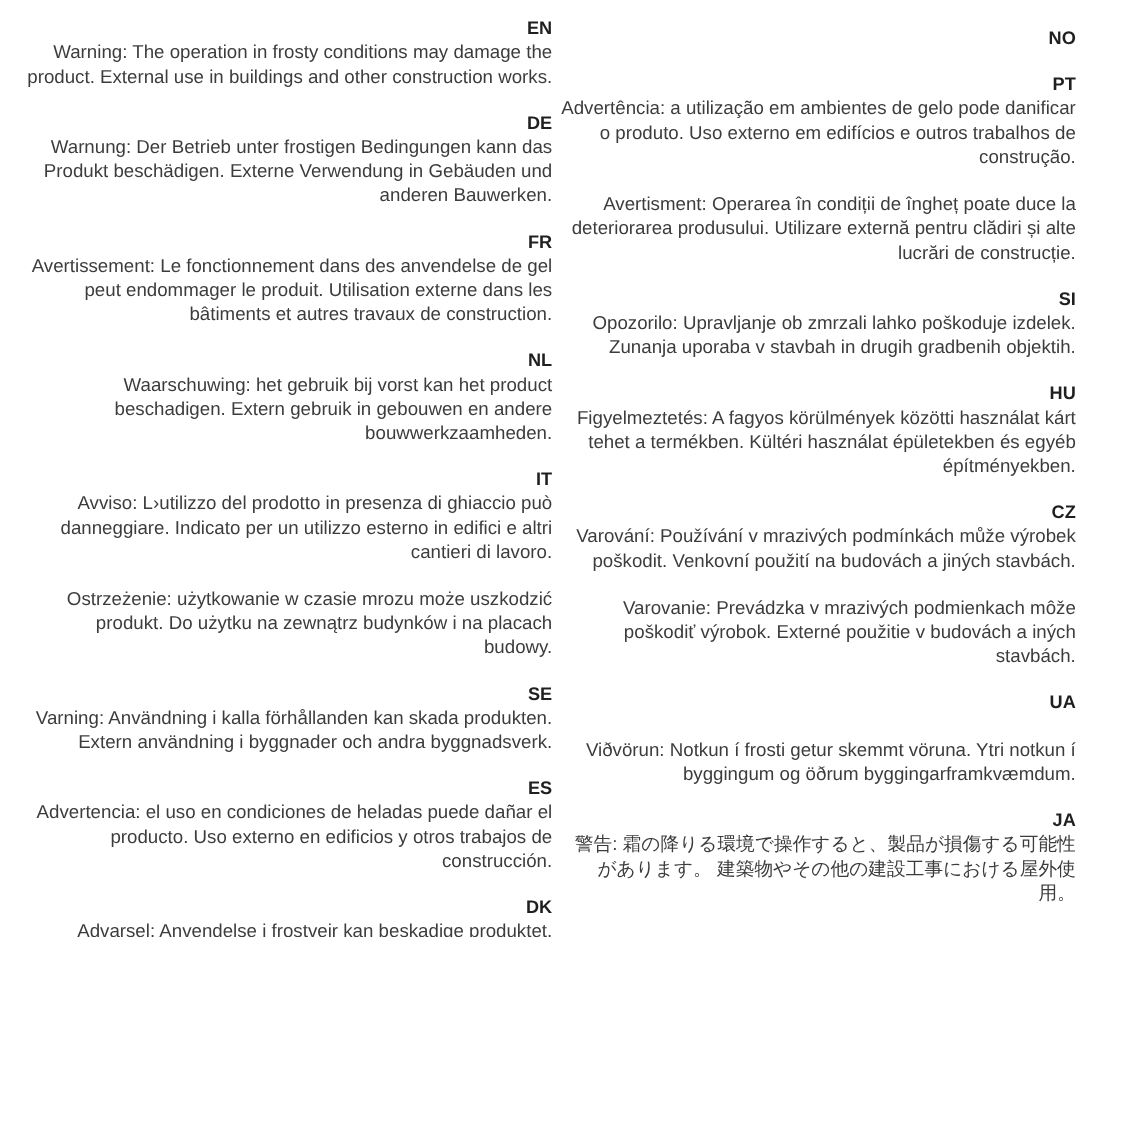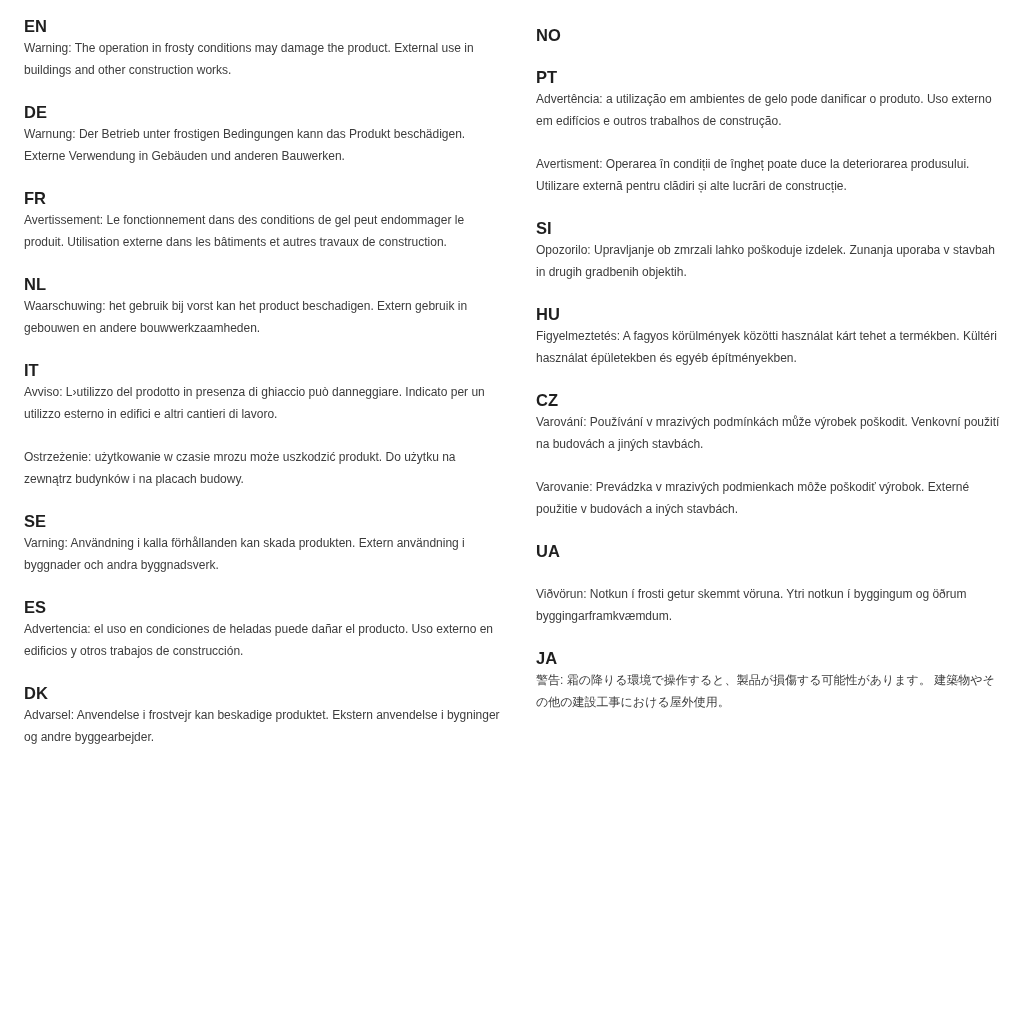--- a/index.html
+++ b/index.html
@@ -7,44 +7,45 @@
     padding: 0;
     background: #ffffff;
     font-family: "Liberation Sans", "DejaVu Sans", sans-serif;
   }
   .page {
     width: 1024px;
     height: 852px;
     box-sizing: border-box;
     padding: 16px 20px 0 24px;
     display: flex;
-    gap: 34px;
+    gap: 8px;
     background: #ffffff;
     overflow: hidden;
+    text-align: right;
   }
   .col {
     width: 478px;
     flex: 0 0 auto;
   }
   .col-right {
     width: 468px;
     padding-top: 9px;
   }
   .lang-section {
     margin: 0 0 21px 0;
   }
   .lang-code {
     font-size: 16.5px;
     font-weight: bold;
     color: #1f1f1f;
     margin: 0;
     line-height: 21px;
   }
   .warning-text {
-    font-size: 12px;
+    font-size: 17px;
     font-weight: normal;
     color: #3c3c3c;
     margin: 0;
     line-height: 22px;
   }
 </style>
 </head>
 <body>
 
 <div class="page">
@@ -52,21 +53,21 @@
       <section class="lang-section">
         <h2 class="lang-code">EN</h2>
         <p class="warning-text">Warning: The operation in frosty conditions may damage the product. External use in buildings and other construction works.</p>
       </section>
       <section class="lang-section">
         <h2 class="lang-code">DE</h2>
         <p class="warning-text">Warnung: Der Betrieb unter frostigen Bedingungen kann das Produkt beschädigen. Externe Verwendung in Gebäuden und anderen Bauwerken.</p>
       </section>
       <section class="lang-section">
         <h2 class="lang-code">FR</h2>
-        <p class="warning-text">Avertissement: Le fonctionnement dans des conditions de gel peut endommager le produit. Utilisation externe dans les bâtiments et autres travaux de construction.</p>
+        <p class="warning-text">Avertissement: Le fonctionnement dans des anvendelse de gel peut endommager le produit. Utilisation externe dans les bâtiments et autres travaux de construction.</p>
       </section>
       <section class="lang-section">
         <h2 class="lang-code">NL</h2>
         <p class="warning-text">Waarschuwing: het gebruik bij vorst kan het product beschadigen. Extern gebruik in gebouwen en andere bouwwerkzaamheden.</p>
       </section>
       <section class="lang-section">
         <h2 class="lang-code">IT</h2>
         <p class="warning-text">Avviso: L›utilizzo del prodotto in presenza di ghiaccio può danneggiare. Indicato per un utilizzo esterno in edifici e altri cantieri di lavoro.</p>
       </section>
       <section class="lang-section">

